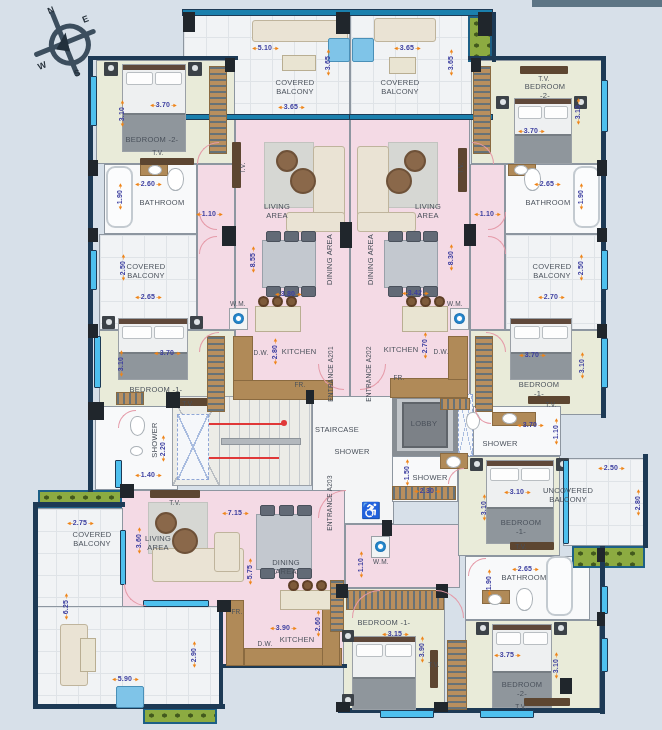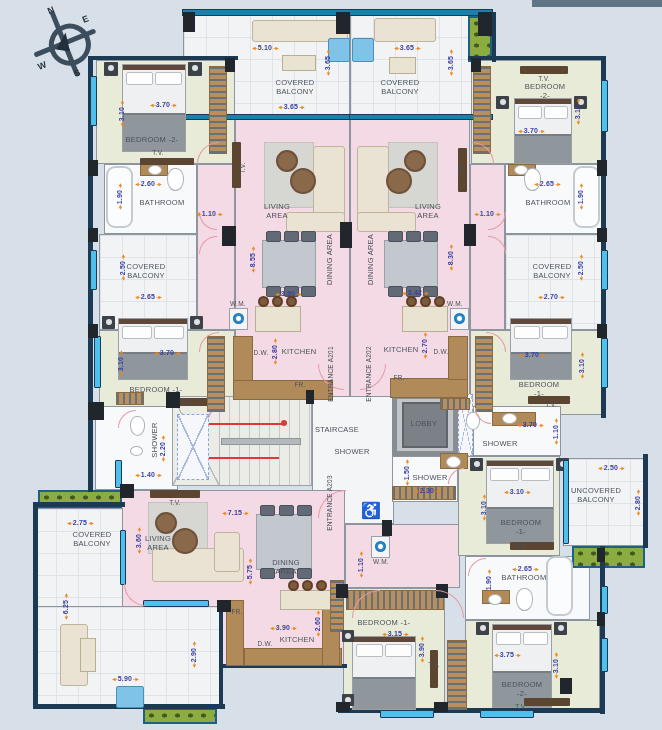--- a/index.html
+++ b/index.html
@@ -456,21 +456,21 @@
       <span class="dim v" style="left: 488px; top: 583px;">1.90</span>
       <span class="dim" style="left: 395px; top: 633px;">3.15</span>
       <span class="dim v" style="left: 421px; top: 650px;">3.90</span>
       <span class="dim" style="left: 507px; top: 654px;">3.75</span>
       <span class="dim v" style="left: 555px; top: 666px;">3.10</span>
       <span class="lbl" style="left: 295px; top: 88px; width: 62px;">COVERED BALCONY</span>
       <span class="lbl" style="left: 400px; top: 88px; width: 62px;">COVERED BALCONY</span>
       <span class="lbl" style="left: 146px; top: 272px; width: 62px;">COVERED BALCONY</span>
       <span class="lbl" style="left: 552px; top: 272px; width: 62px;">COVERED BALCONY</span>
       <span class="lbl" style="left: 92px; top: 540px; width: 62px;">COVERED BALCONY</span>
-      <span class="lbl" style="left: 596px; top: 496px; width: 66px;">UNCOVERED BALCONY</span>
+      <span class="lbl" style="left: 568px; top: 496px; width: 66px;">UNCOVERED BALCONY</span>
       <span class="lbl" style="left: 152px; top: 140px;">BEDROOM -2-</span>
       <span class="lbl" style="left: 545px; top: 92px;">BEDROOM -2-</span>
       <span class="lbl" style="left: 522px; top: 690px;">BEDROOM -2-</span>
       <span class="lbl" style="left: 156px; top: 390px;">BEDROOM -1-</span>
       <span class="lbl" style="left: 539px; top: 390px;">BEDROOM -1-</span>
       <span class="lbl" style="left: 521px; top: 528px;">BEDROOM -1-</span>
       <span class="lbl" style="left: 384px; top: 623px;">BEDROOM -1-</span>
       <span class="lbl" style="left: 162px; top: 203px;">BATHROOM</span>
       <span class="lbl" style="left: 548px; top: 203px;">BATHROOM</span>
       <span class="lbl" style="left: 524px; top: 578px;">BATHROOM</span>

